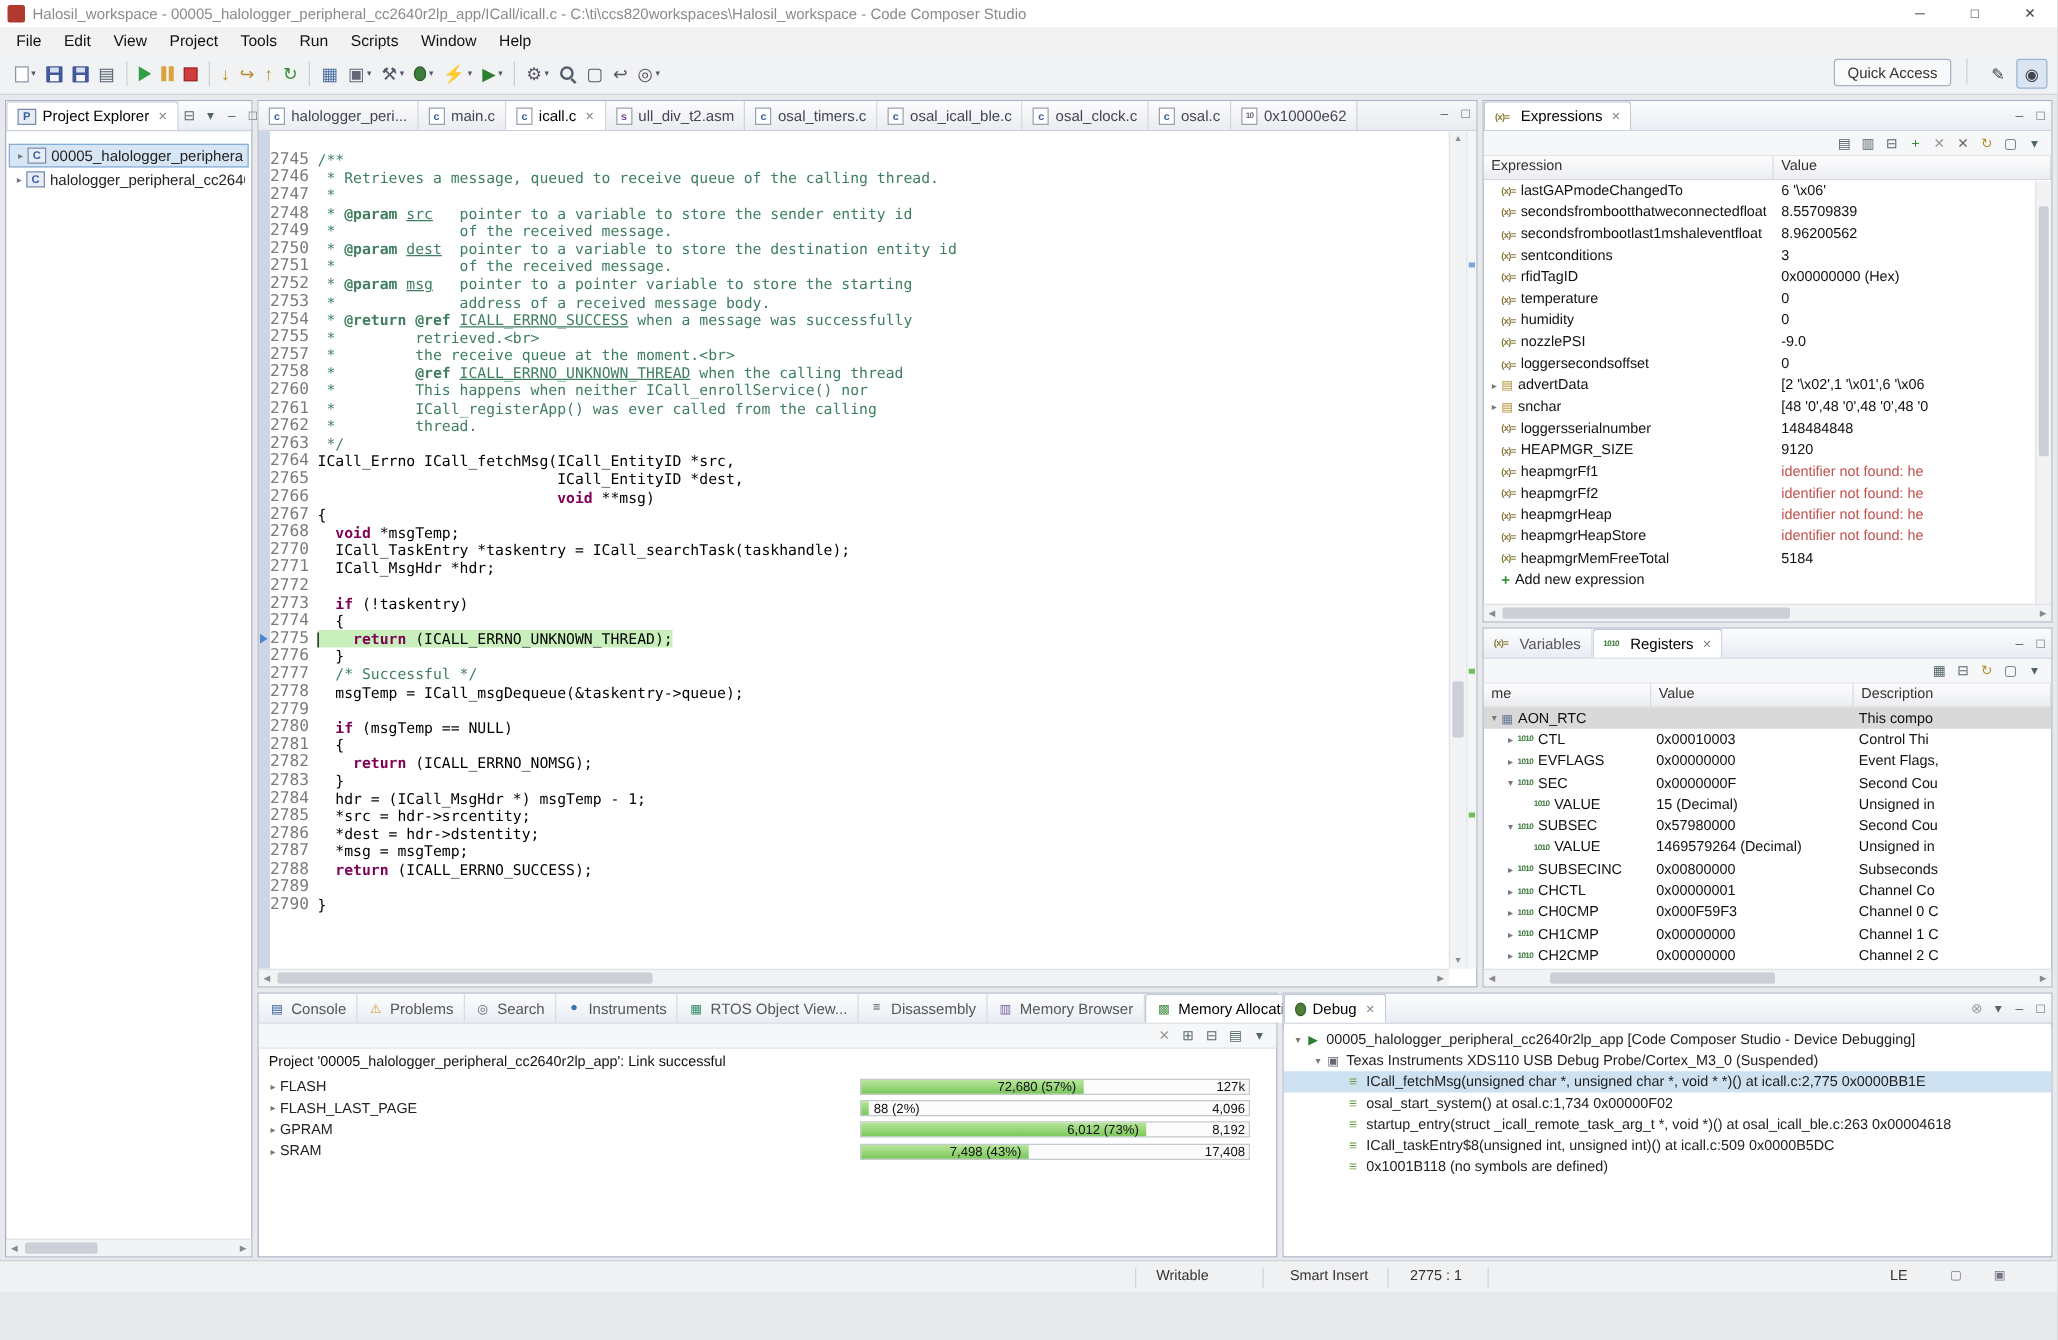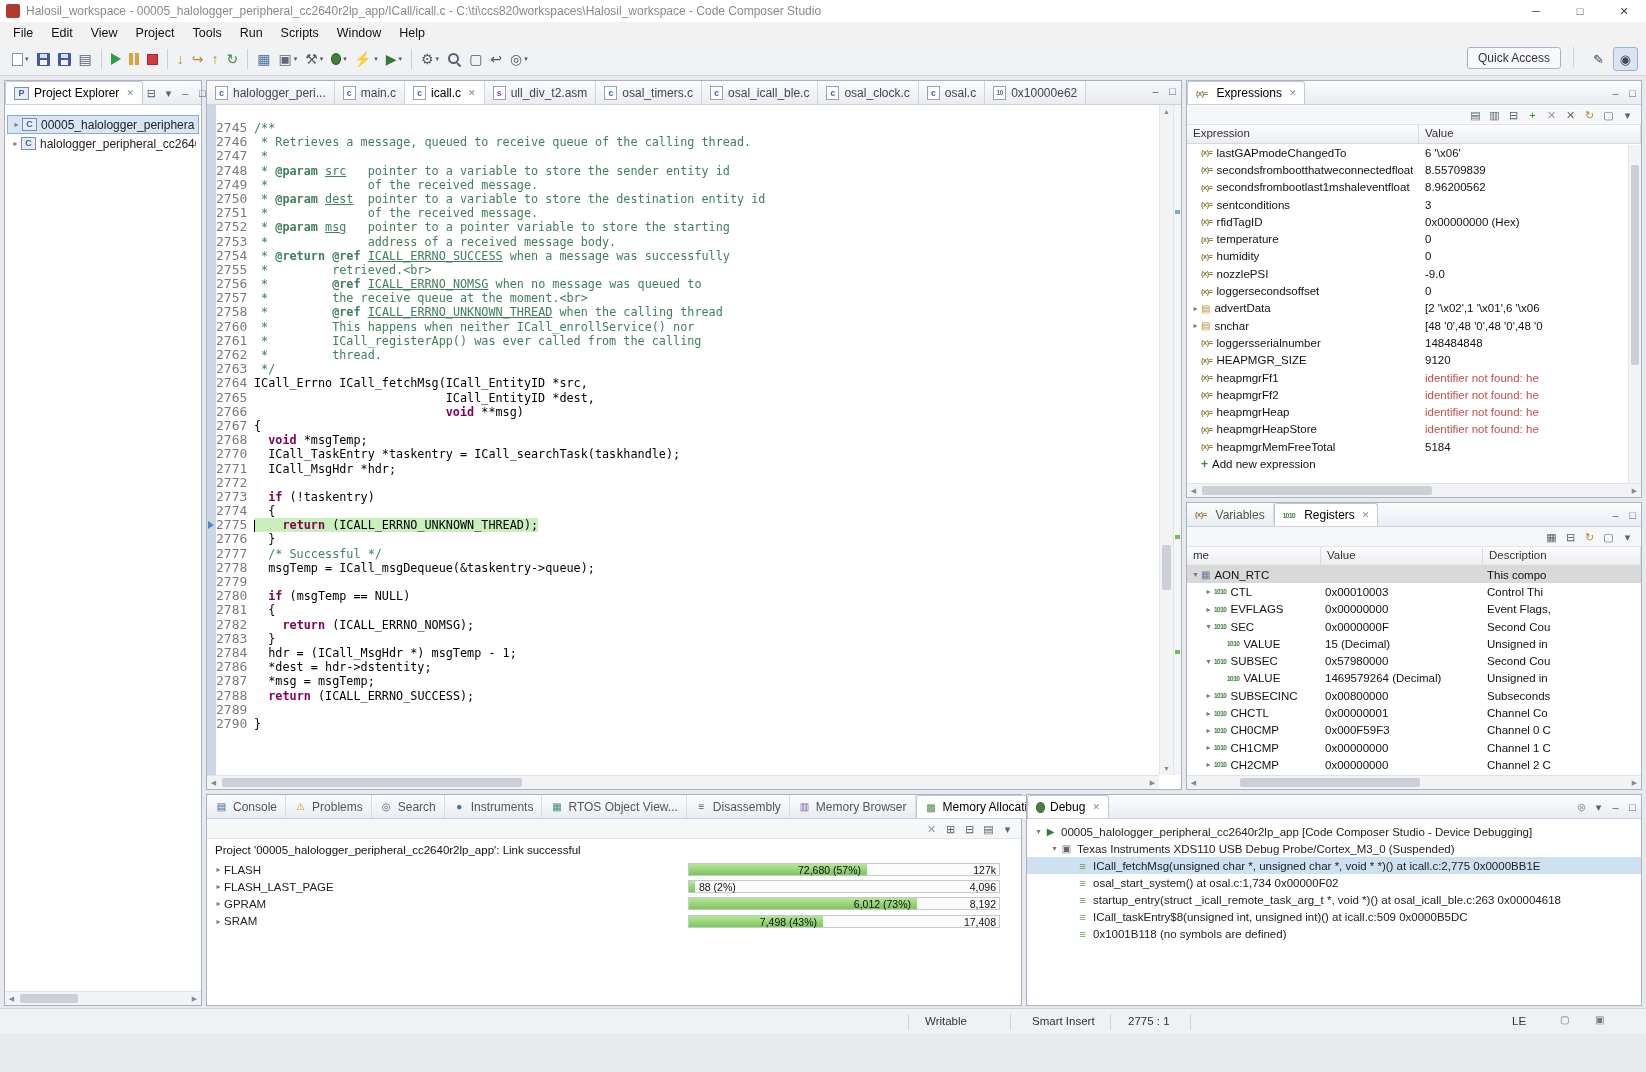--- a/index.html
+++ b/index.html
@@ -379,24 +379,20 @@
           </div>
           <div class="cl">
             <span class="cl-num">2754</span>
             <span class="cl-text"><span class="cmt"> * <b>@return</b> <b>@ref</b> <u>ICALL_ERRNO_SUCCESS</u> when a message was successfully</span></span>
           </div>
           <div class="cl">
             <span class="cl-num">2755</span>
             <span class="cl-text"><span class="cmt"> *         retrieved.&lt;br&gt;</span></span>
           </div>
           <div class="cl">
-            <span class="cl-num">2756</span>
-            <span class="cl-text"><span class="cmt"> *         <b>@ref</b> <u>ICALL_ERRNO_NOMSG</u> when no message was queued to</span></span>
-          </div>
-          <div class="cl">
             <span class="cl-num">2757</span>
             <span class="cl-text"><span class="cmt"> *         the receive queue at the moment.&lt;br&gt;</span></span>
           </div>
           <div class="cl">
             <span class="cl-num">2758</span>
             <span class="cl-text"><span class="cmt"> *         <b>@ref</b> <u>ICALL_ERRNO_UNKNOWN_THREAD</u> when the calling thread</span></span>
           </div>
           <div class="cl">
             <span class="cl-num">2760</span>
             <span class="cl-text"><span class="cmt"> *         This happens when neither ICall_enrollService() nor</span></span>
@@ -486,20 +482,24 @@
             <span class="cl-num">2782</span>
             <span class="cl-text">    <span class="kw">return</span> (ICALL_ERRNO_NOMSG);</span>
           </div>
           <div class="cl">
             <span class="cl-num">2783</span>
             <span class="cl-text">  }</span>
           </div>
           <div class="cl">
             <span class="cl-num">2784</span>
             <span class="cl-text">  hdr = (ICall_MsgHdr *) msgTemp - 1;</span>
+          </div>
+          <div class="cl">
+            <span class="cl-num">2785</span>
+            <span class="cl-text">  *src = hdr-&gt;srcentity;</span>
           </div>
           <div class="cl">
             <span class="cl-num">2786</span>
             <span class="cl-text">  *dest = hdr-&gt;dstentity;</span>
           </div>
           <div class="cl">
             <span class="cl-num">2787</span>
             <span class="cl-text">  *msg = msgTemp;</span>
           </div>
           <div class="cl">

